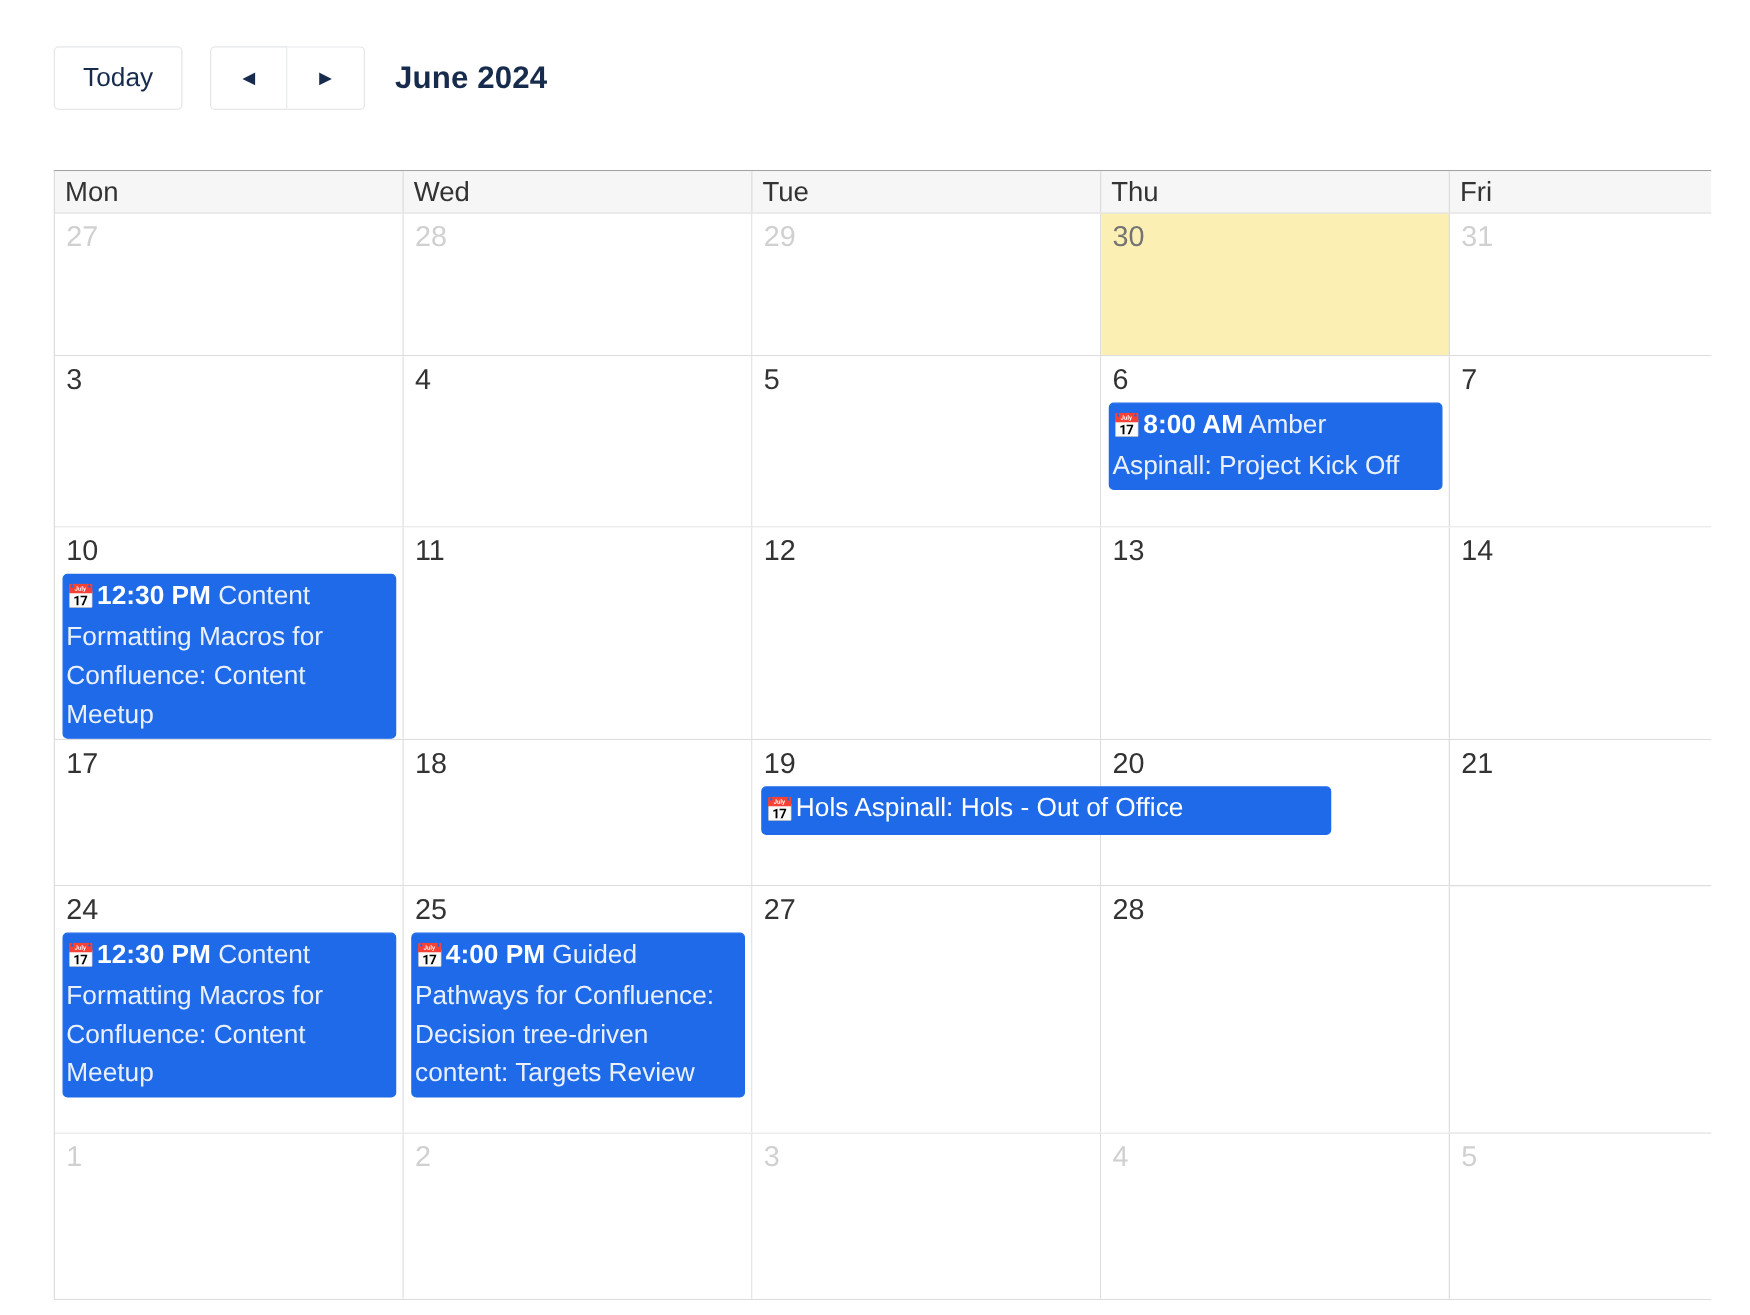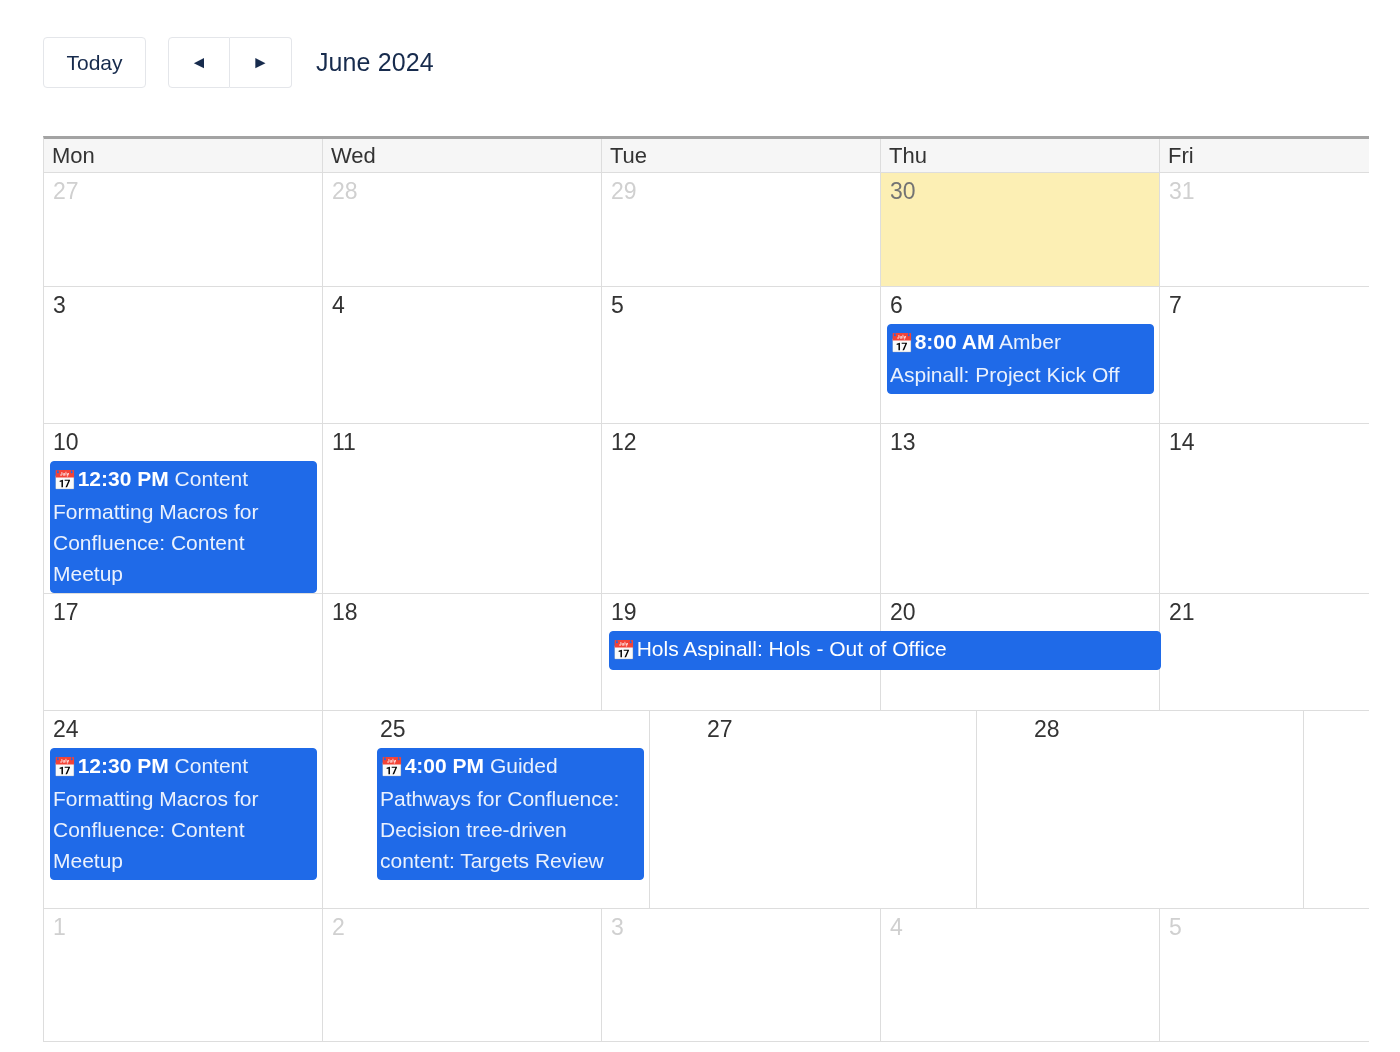--- a/index.html
+++ b/index.html
@@ -58,34 +58,34 @@
     border-left: 0;
   }
   .arrow-glyph {
     font-size: 17px;
     line-height: 1;
     color: #172b4d;
   }
   .cal-title {
     margin-left: 24px;
     font-size: 25px;
-    font-weight: normal;
+    font-weight: bold;
     letter-spacing: 0.1px;
     color: #172b4d;
     white-space: nowrap;
   }
 
   
   .calendar {
     position: absolute;
     left: 43px;
     top: 136px;
     width: 1326px;
     border-left: 1px solid #dddddd;
-    border-top: 3px solid #a3a3a3;
+    border-top: 1px solid #a3a3a3;
     box-sizing: border-box;
   }
   .cal-head {
     display: flex;
     background: #f6f6f6;
     border-bottom: 1px solid #dddddd;
     height: 33px;
   }
   .cal-head .hcell {
     width: 279px;
@@ -152,21 +152,21 @@
   }
   .event .ev-title {
     color: #eaf1fd;
     font-weight: normal;
   }
   
   .event.span {
     position: absolute;
     left: 7px;
     top: 37px;
-    width: 552px;
+    width: 456px;
     padding: 0 4px 2px 2px;
     line-height: 33px;
     margin: 0;
   }
   .event.span .ev-title { color: #ffffff; }
 </style>
 </head>
 <body>
 
 <div class="toolbar">
@@ -261,21 +261,21 @@
           <div class="daynum">19</div>
         </div>
         <div class="cell">
           <div class="daynum">20</div>
         </div>
         <div class="cell">
           <div class="daynum">21</div>
         </div>
         <div class="event span" style="left: 565px;"><span class="ev-icon">📅</span><span class="ev-title">Hols Aspinall: Hols - Out of Office</span></div>
       </div>
-      <div class="cal-row" style="height: 198px; gap: 48px;">
+      <div class="cal-row" style="height: 198px;">
         <div class="cell">
           <div class="daynum">24</div>
           <div class="events">
             <div class="event"><span class="ev-icon">📅</span><span class="ev-time">12:30 PM</span><span class="ev-title"> Content Formatting Macros for Confluence: Content Meetup</span></div>
           </div>
         </div>
         <div class="cell">
           <div class="daynum">25</div>
           <div class="events">
             <div class="event"><span class="ev-icon">📅</span><span class="ev-time">4:00 PM</span><span class="ev-title"> Guided Pathways for Confluence: Decision tree-driven content: Targets Review</span></div>

